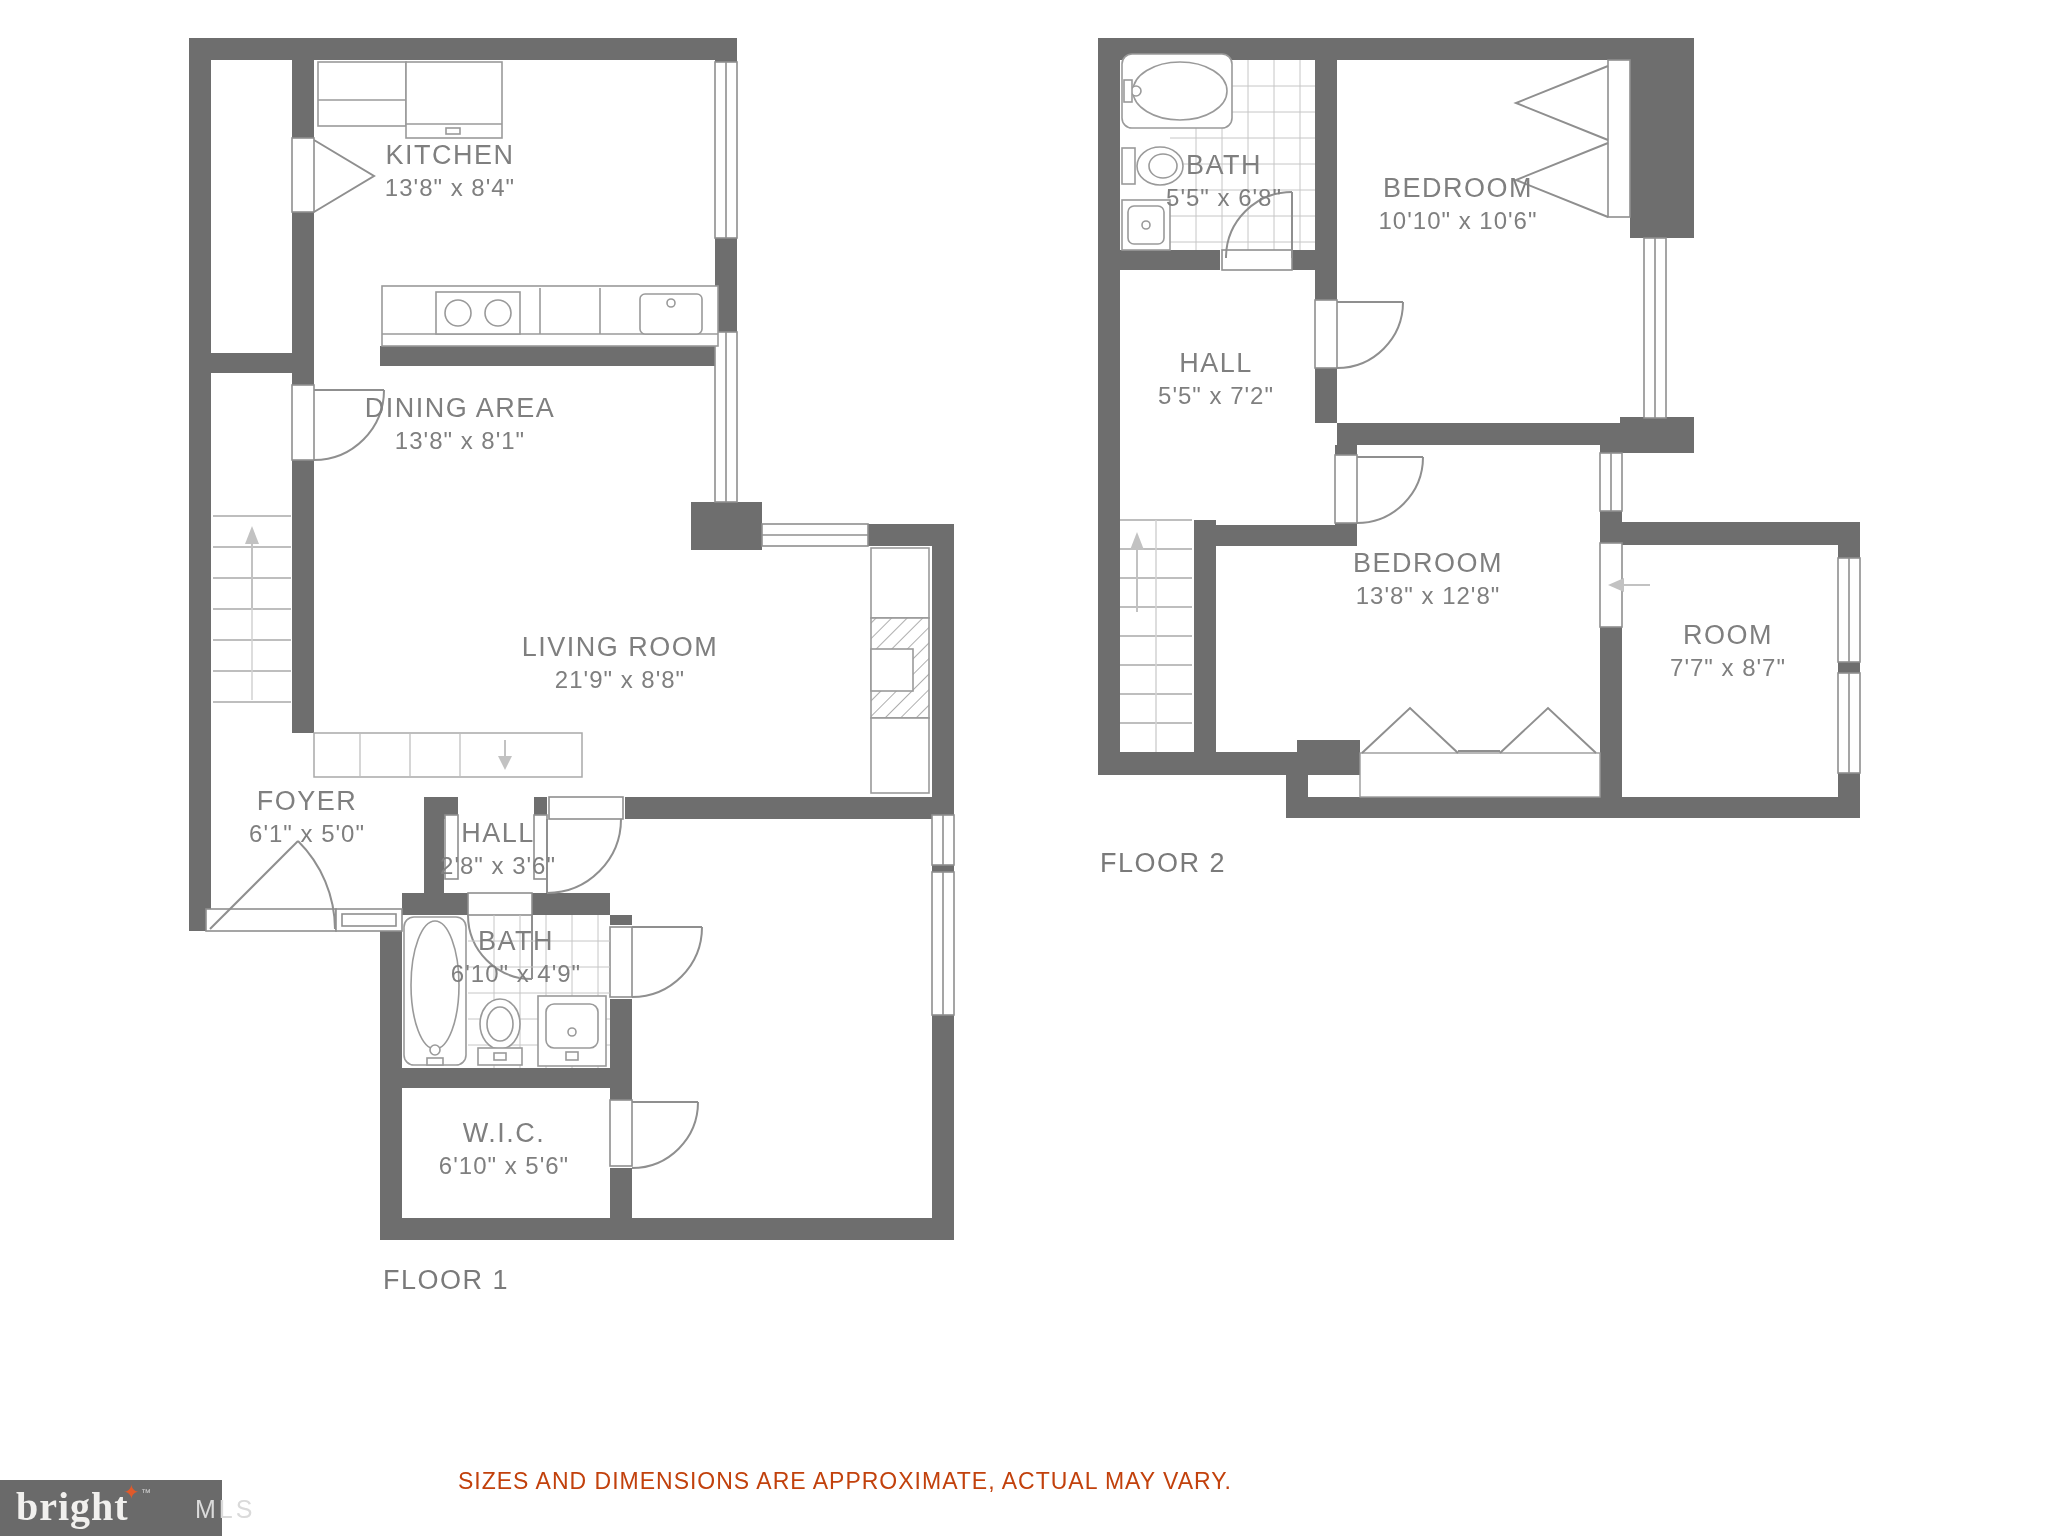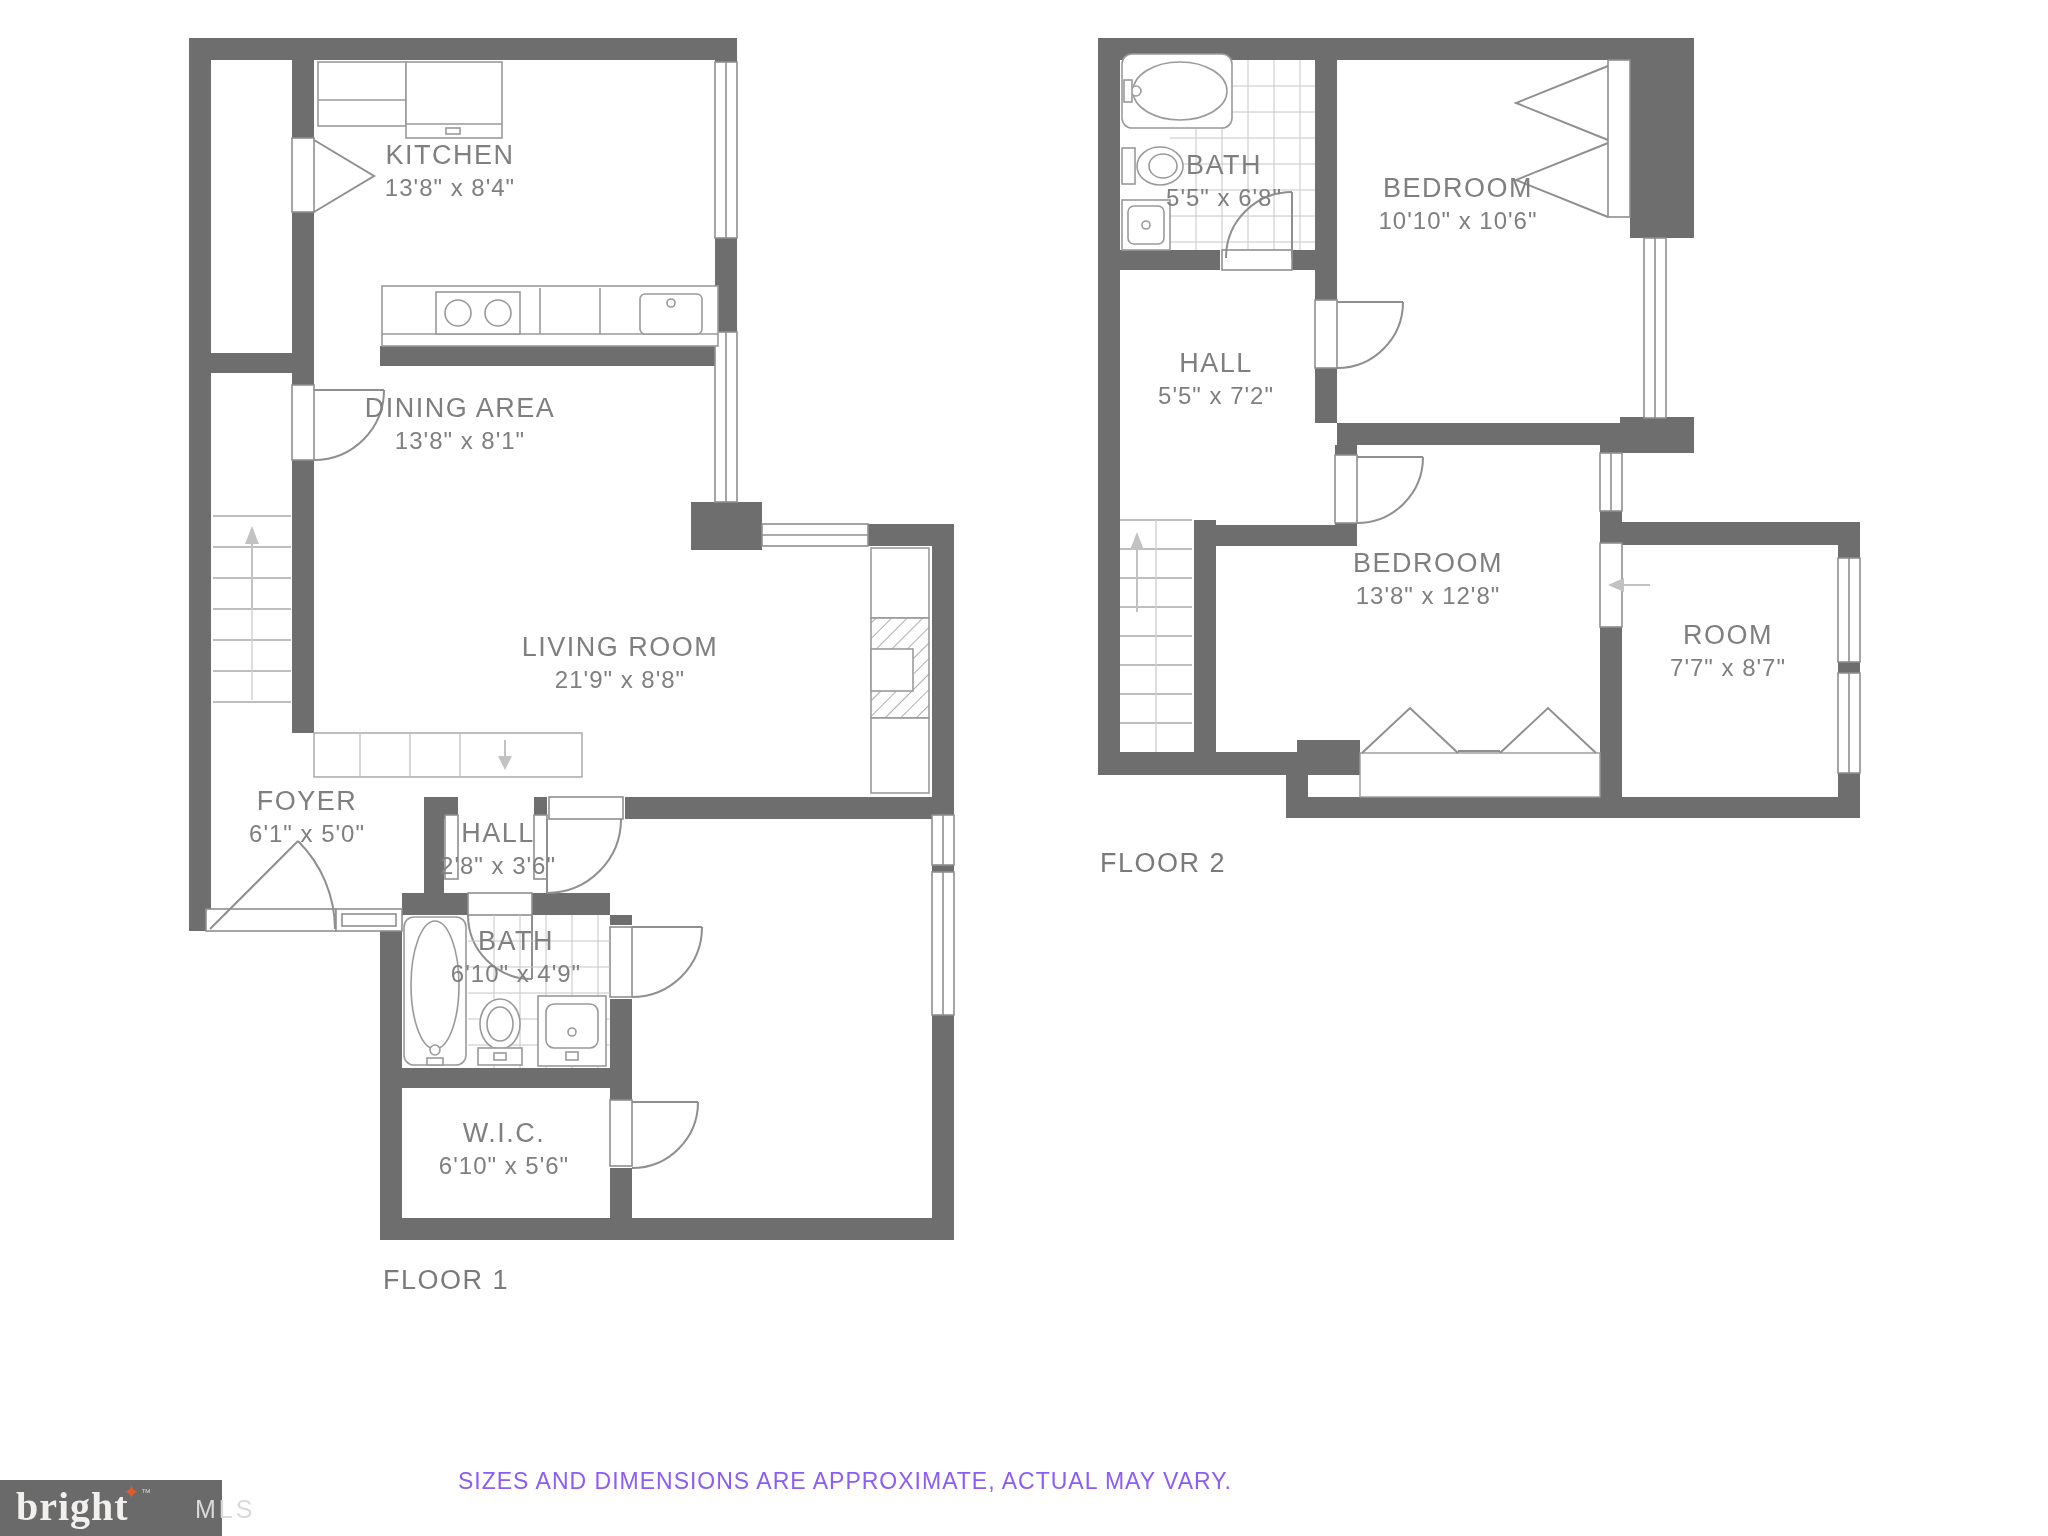--- a/index.html
+++ b/index.html
@@ -4,21 +4,21 @@
 <style>
   html,body{margin:0;padding:0;background:#ffffff;}
   #page{position:relative;width:2048px;height:1536px;background:#ffffff;overflow:hidden;
         font-family:"Liberation Sans", sans-serif;}
   svg{position:absolute;left:0;top:0;}
   .rlabel{position:absolute;transform:translateX(-50%);text-align:center;color:#7f7f7f;white-space:nowrap;}
   .rname{font-size:27px;letter-spacing:1.5px;}
   .rdims{font-size:24px;letter-spacing:1px;margin-top:3px;}
   .flabel{position:absolute;font-size:27px;color:#7a7a7a;letter-spacing:1.5px;text-align:right;}
   .disclaimer{position:absolute;left:845px;top:1468px;transform:translateX(-50%);
-              font-size:23px;color:#8b5cf6;letter-spacing:1px;white-space:nowrap;}
+              font-size:23px;color:#c2410c;letter-spacing:1px;white-space:nowrap;}
   .logo{position:absolute;left:0;top:1480px;width:222px;height:56px;background:#6a6a6a;}
   .brand{position:absolute;left:16px;top:3px;font-family:"Liberation Serif", serif;
          font-weight:bold;font-size:40px;color:#f1f0ee;letter-spacing:1px;}
   .star{position:absolute;left:123px;top:0px;color:#e05a2b;font-size:20px;}
   .tm{position:absolute;left:141px;top:7px;font-size:10px;color:#d5d5d5;}
   .mls{position:absolute;left:170px;top:15px;font-size:25px;color:#dadada;letter-spacing:3px;margin-left:25px;}
 </style>
 </head>
 <body>
 

